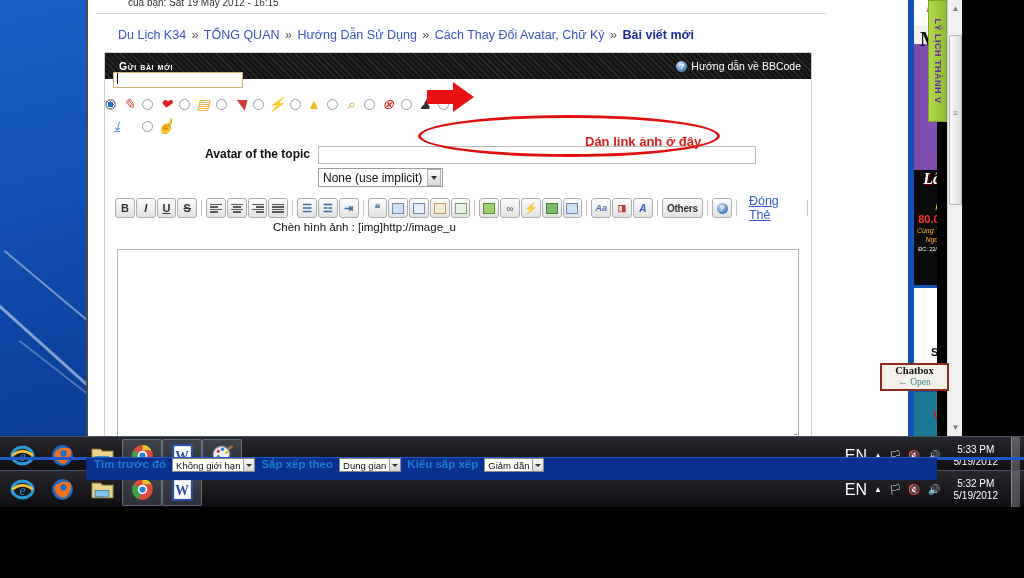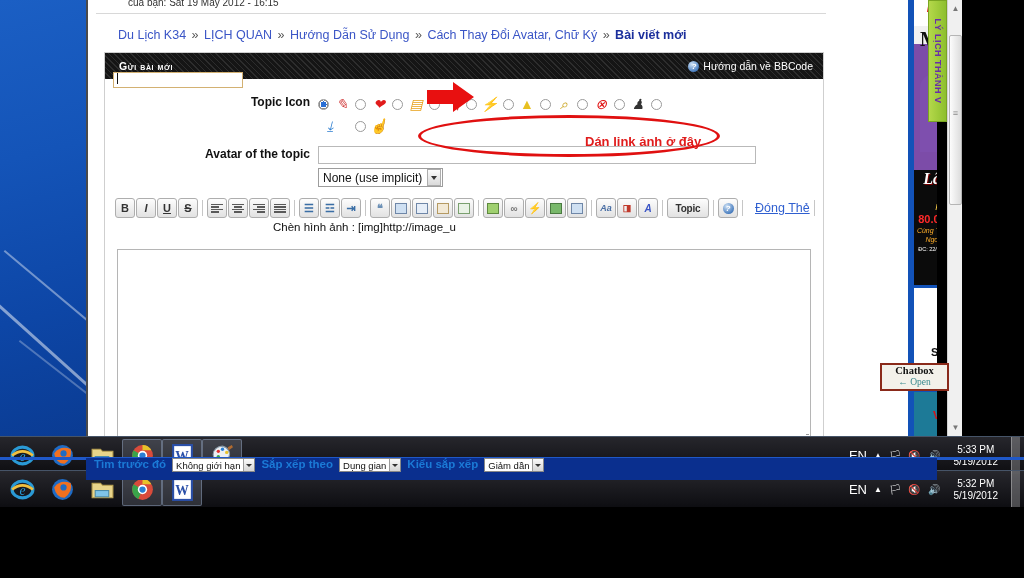--- a/index.html
+++ b/index.html
@@ -44,21 +44,21 @@
     white-space: nowrap;
   }
   .timestamp-line span { position: relative; top: -4px; }
 
   .crumb-wrap { padding: 14px 0 10px 22px; background: #fff; }
   .breadcrumb { font-size: 12.5px; color: #3a4fa8; white-space: nowrap; }
   .breadcrumb a { color: #3a55c6; text-decoration: none; }
   .breadcrumb .sep { color: #555; padding: 0 2px; }
   .breadcrumb .last { color: #1b2f9c; font-weight: bold; }
 
-  .panel { margin: 0 2px 0 8px; border: 1px solid #cfcfcf; background: #fff; }
+  .panel { margin: 0 14px 0 8px; border: 1px solid #cfcfcf; background: #fff; }
 
   .panel-head {
     height: 26px; display: flex; align-items: center; justify-content: space-between;
     padding: 0 10px 0 14px;
     background-color: #151515;
     background-image: repeating-linear-gradient(45deg,
        rgba(255,255,255,.10) 0 1px, rgba(0,0,0,0) 1px 4px);
     color: #fff;
   }
   .panel-head .ttl { font-size: 10.5px; font-weight: bold; letter-spacing: .6px; font-variant: small-caps; }
@@ -261,21 +261,21 @@
   }
   .tb1 { top: 436px; }
   .tb2 { top: 470px; }
   .tb-icons { display: flex; align-items: center; gap: 0px; padding-left: 2px; }
   .tbi { width: 40px; height: 33px; display:flex; align-items:center; justify-content:center; }
   .tbi.framed { border:1px solid rgba(150,170,200,.45); background: rgba(200,215,235,.17); border-radius:2px; }
   .ico { width: 25px; height: 25px; display:block; }
 
   .tray { position: absolute; right: 0; top: 0; height: 37px; display: flex; align-items: center;
      padding-right: 4px; color: #fff; gap: 7px; }
-  .tray .lang { font-size: 13px; }
+  .tray .lang { font-size: 16px; }
   .tray .clock { font-size: 10px; line-height: 12px; text-align: center; padding: 0 6px; }
   .tray .sbtn { width: 9px; height: 37px; background: rgba(255,255,255,.25); border-left:1px solid rgba(255,255,255,.3); }
 
   
   .strip {
     position: absolute; left: 86px; top: 458px; width: 851px; height: 22px;
     background: linear-gradient(#0a2f8e, #0a2f8e);
     overflow: hidden; z-index: 6;
   }
   .strip-row { position:absolute; left: 8px; top: 0px; display:flex; align-items:flex-start; gap:6px;
@@ -305,21 +305,21 @@
     <div class="page-inner">
 
       <div class="timestamp-line">
         <span>của bạn: Sat 19 May 2012 - 16:15</span>
       </div>
 
       <div class="crumb-wrap">
         <div class="breadcrumb">
           <a href="#">Du Lịch K34</a>
           <span class="sep">»</span>
-          <a href="#">LỊCH QUAN</a>
+          <a href="#">TỔNG QUAN</a>
           <span class="sep">»</span>
           <a href="#">Hướng Dẫn Sử Dụng</a>
           <span class="sep">»</span>
           <a href="#">Cách Thay Đổi Avatar, Chữ Ký</a>
           <span class="sep">»</span>
           <span class="last">Bài viết mới</span>
         </div>
       </div>
 
       <div class="panel">
@@ -327,21 +327,20 @@
           <span class="ttl">Gửi bài mới</span>
           <span class="bb">
             <i class="bb-icon"></i>
             <span>Hướng dẫn về BBCode</span>
           </span>
         </div>
 
         <div class="panel-body">
 
           <div class="form-row">
-            <div class="form-label">Topic Icon</div>
             <div class="form-field">
               <div class="icon-grid">
                 <label class="icon-opt">
                   <i class="radio on"></i>
                   <i class="ticon">
                     <span class="ti-glyph" style="color:#d23b3b">✎</span>
                   </i>
                 </label>
                 <label class="icon-opt">
                   <i class="radio"></i>
@@ -508,21 +507,21 @@
             <span class="tbtn">
                 <span style="font-size:9px;color:#4a6fa5;font-style:italic">Aa</span>
               </span>
             <span class="tbtn">
                 <span style="font-size:9px;color:#c0392b">◨</span>
               </span>
             <span class="tbtn">
                 <span style="font-size:10px;color:#3a55c6;font-style:italic">A</span>
               </span>
             <i class="tsep"></i>
-            <span class="tbtn wide">Topic</span>
+            <span class="tbtn wide">Others</span>
             <i class="tsep"></i>
             <span class="tbtn">
                 <i class="bb-icon"></i>
               </span>
             <i class="tsep"></i>
             <a href="#" class="closetag">Đóng Thẻ</a>
             <i class="tsep"></i>
           </div>
 
           <div class="img-hint">Chèn hình ảnh : [img]http://image_u</div>

